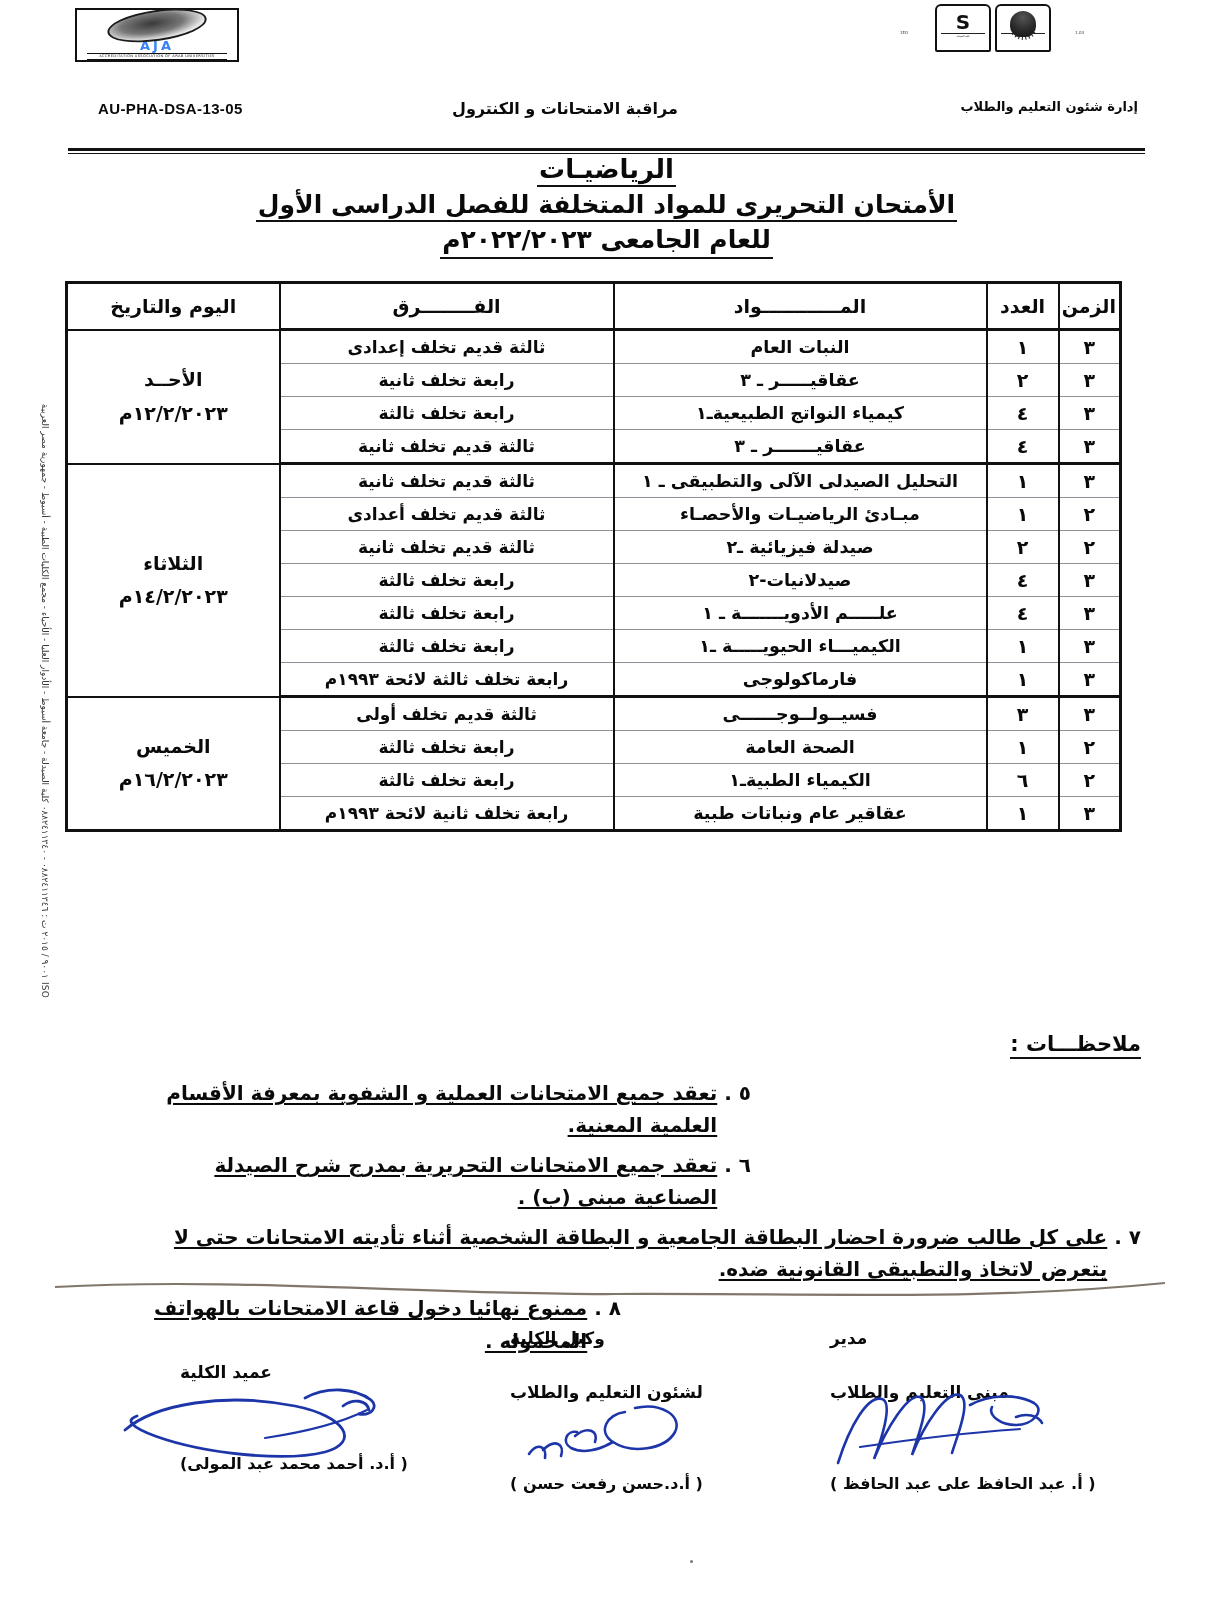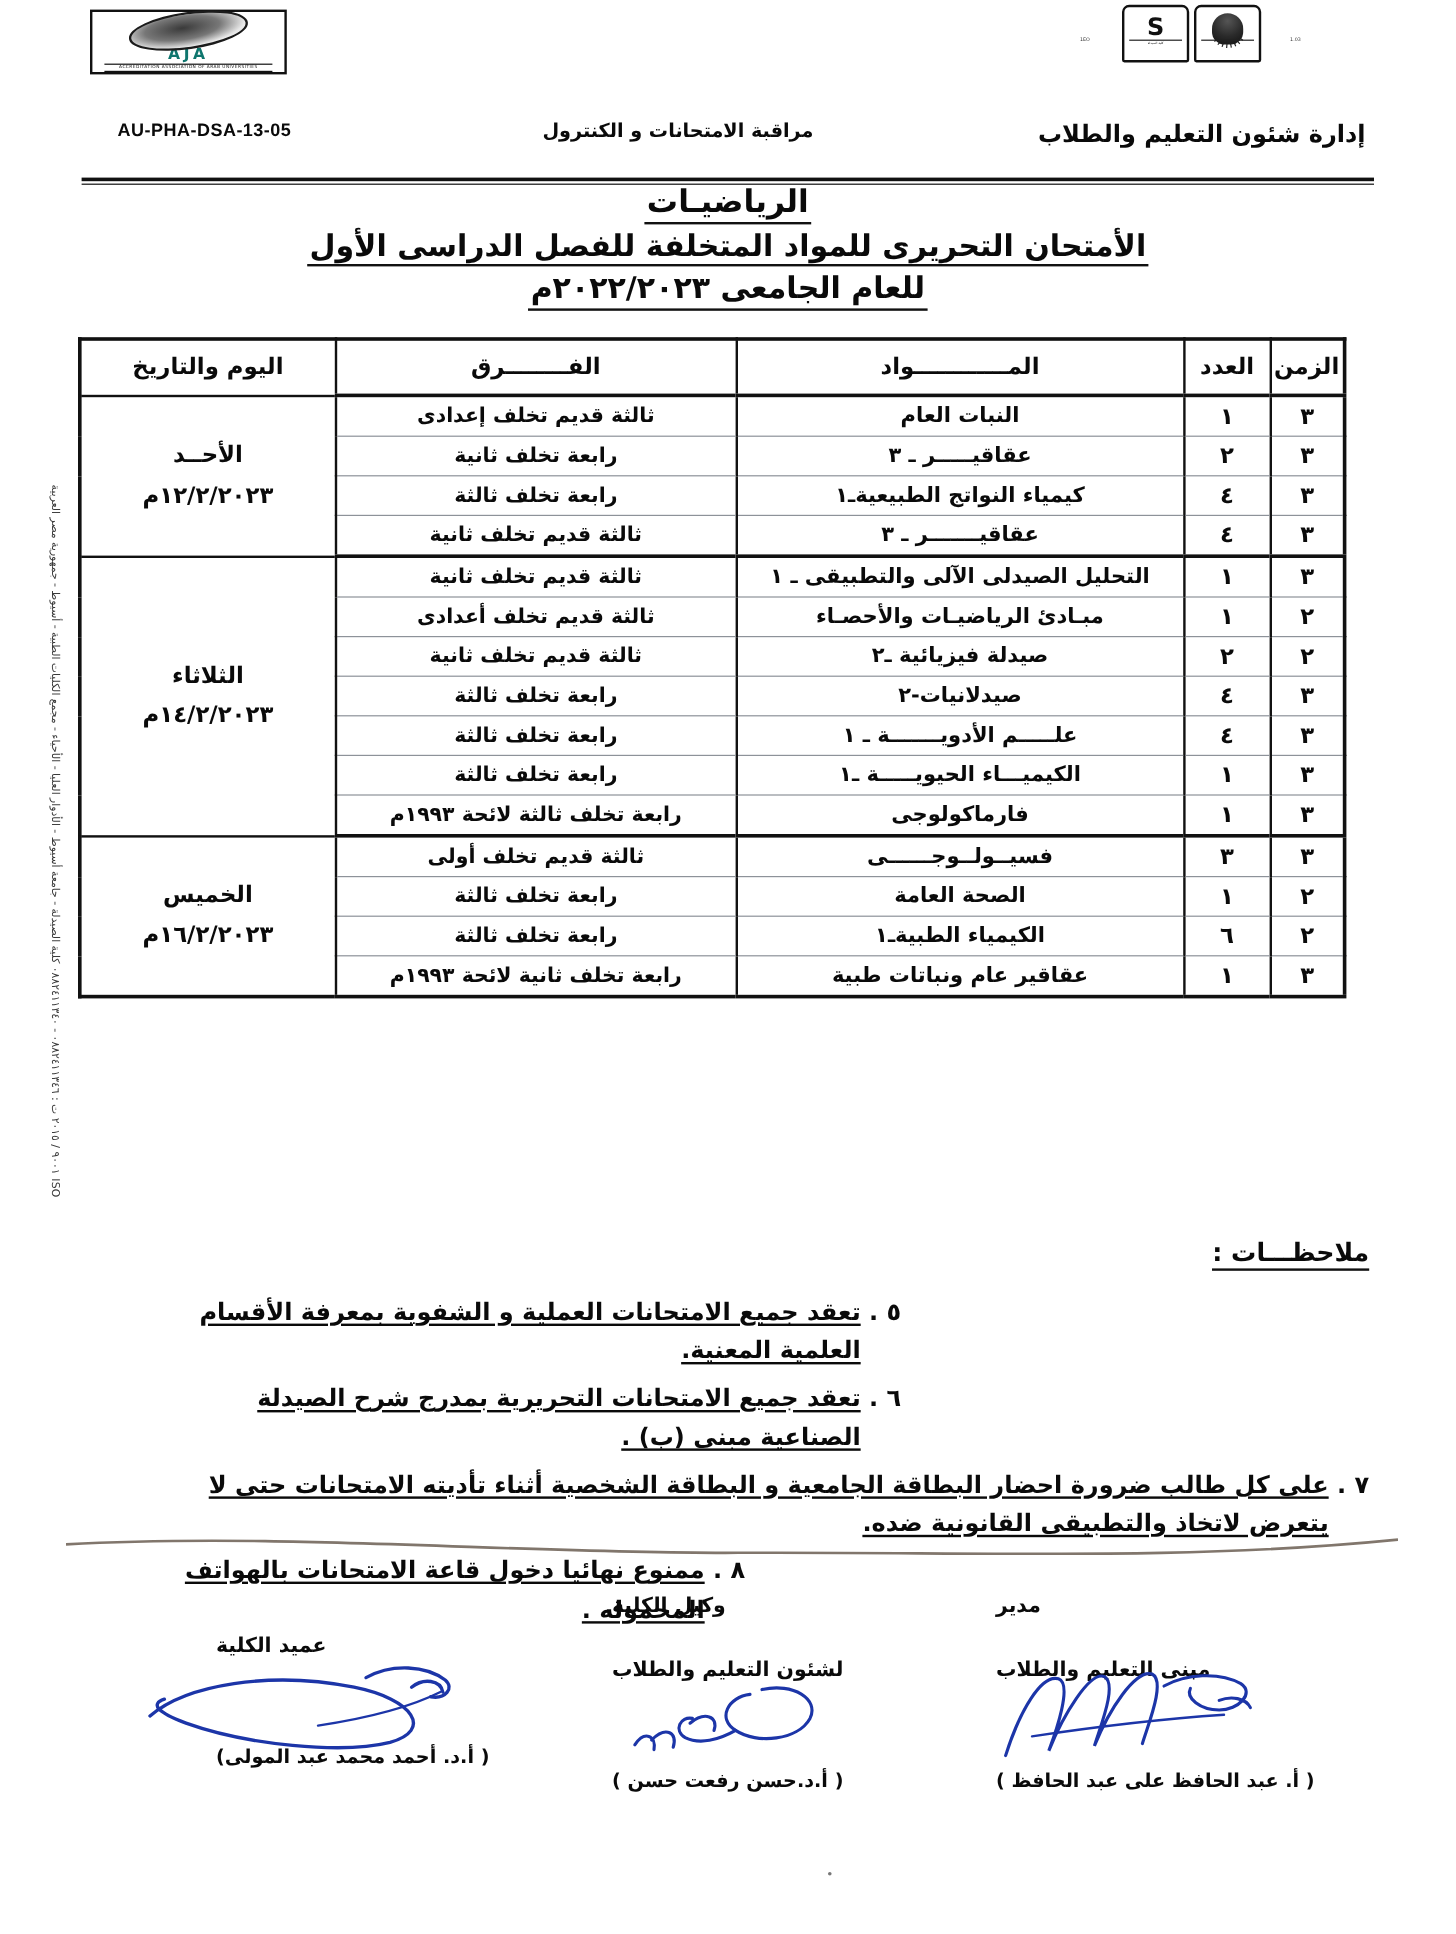--- a/index.html
+++ b/index.html
@@ -21,21 +21,21 @@
     display:flex;align-items:center;justify-content:center;flex-direction:column;
   }
   .logo-left .ellipse{
     width:96px;height:34px;border:2px solid #1b1b1b;border-radius:50%/50%;
     background:radial-gradient(ellipse at 45% 40%, #3a3a3a 0%, #777 42%, #e7e7e7 70%, #fff 100%);
     transform:rotate(-8deg);
     position:relative;
   }
   .logo-left .aja{
     font-family:"DejaVu Sans","Liberation Sans",sans-serif;
-    font-weight:bold;font-size:13px;letter-spacing:3px;color:#0f766e;margin-top:-3px;
+    font-weight:bold;font-size:13px;letter-spacing:3px;color:#3b82f6;margin-top:-3px;
   }
   .logo-left .aja-sub{
     font-size:3.6px;letter-spacing:.4px;color:#222;
     border-top:1px solid #111;border-bottom:1px solid #111;
     width:140px;text-align:center;line-height:1.5;
   }
   .logo-right{
     position:absolute;right:145px;top:4px;width:150px;height:62px;
     display:flex;gap:4px;align-items:flex-start;justify-content:center;
   }
@@ -72,21 +72,21 @@
     position:absolute;top:100px;left:0;right:0;height:26px;
   }
   .hdr-code{
     position:absolute;left:98px;top:0;font-size:15px;font-weight:bold;
     font-family:"Liberation Sans",sans-serif;letter-spacing:.4px;direction:ltr;
   }
   .hdr-mid{
     position:absolute;left:452px;top:-1px;font-size:16px;font-weight:bold;
   }
   .hdr-right{
-    position:absolute;right:75px;top:-1px;font-size:20px;font-weight:bold;
+    position:absolute;right:75px;top:-1px;font-size:13px;font-weight:bold;
   }
 
   .rule{
     position:absolute;left:68px;right:68px;top:148px;
     border-top:3px solid #111;border-bottom:1px solid #111;height:2px;
   }
 
   
   .title-block{
     position:absolute;left:0;right:0;top:155px;text-align:center;

